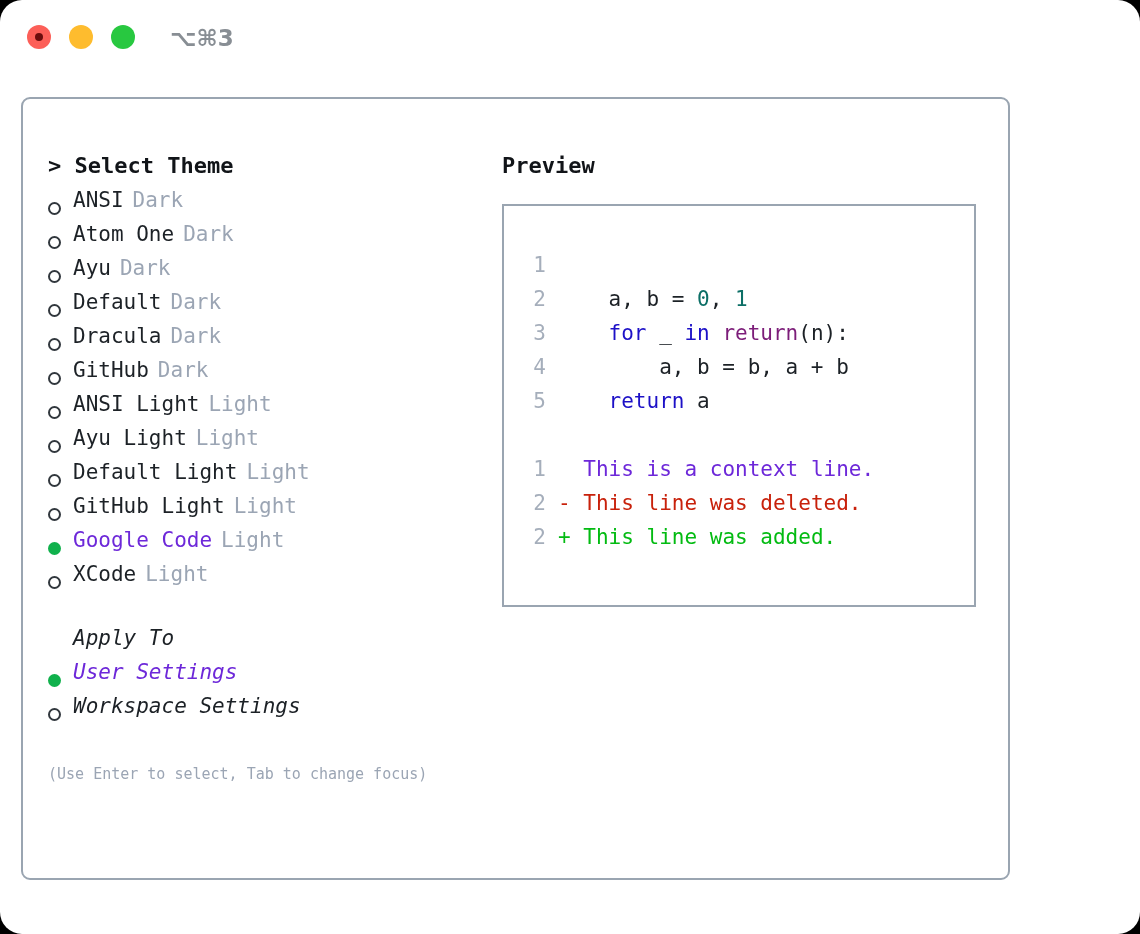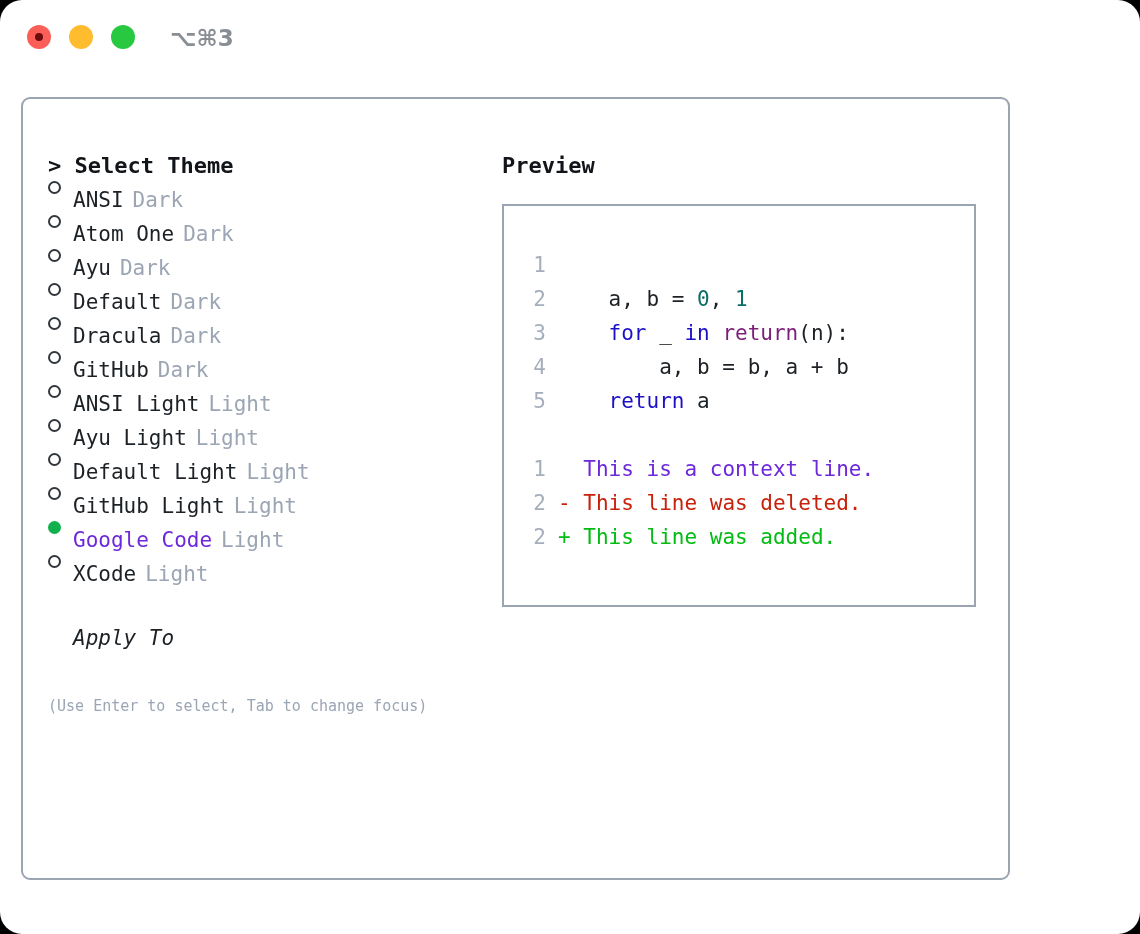--- a/index.html
+++ b/index.html
@@ -95,21 +95,21 @@
     line-height: 34px;
     white-space: pre;
   }
   #select-theme-heading {
     letter-spacing: 0px;
   }
 
   .theme-list { margin: 0; padding: 0; list-style: none; }
   .theme-row {
     display: flex;
-    align-items: flex-start;
+    align-items: flex-end;
     height: 34px;
     line-height: 34px;
     font-size: 21px;
     white-space: pre;
   }
   .bullet {
     display: inline-block;
     width: 13px; height: 13px;
     border-radius: 50%;
     margin-right: 12px;
@@ -231,20 +231,24 @@
           <li class="theme-row"><span class="bullet bullet-empty"></span><span class="theme-name">ANSI Light</span><span class="theme-variant">Light</span></li>
           <li class="theme-row"><span class="bullet bullet-empty"></span><span class="theme-name">Ayu Light</span><span class="theme-variant">Light</span></li>
           <li class="theme-row"><span class="bullet bullet-empty"></span><span class="theme-name">Default Light</span><span class="theme-variant">Light</span></li>
           <li class="theme-row"><span class="bullet bullet-empty"></span><span class="theme-name">GitHub Light</span><span class="theme-variant">Light</span></li>
           <li class="theme-row selected"><span class="bullet bullet-filled"></span><span class="theme-name">Google Code</span><span class="theme-variant">Light</span></li>
           <li class="theme-row"><span class="bullet bullet-empty"></span><span class="theme-name">XCode</span><span class="theme-variant">Light</span></li>
         </ul>
 
       <div id="apply-to-block">
         <div id="apply-to-heading">Apply To</div>
+        <ul class="theme-list" id="apply-to-list">
+            <li class="theme-row selected"><span class="bullet bullet-filled"></span><span class="theme-name">User Settings</span></li>
+            <li class="theme-row"><span class="bullet bullet-empty"></span><span class="theme-name">Workspace Settings</span></li>
+          </ul>
       </div>
 
       <div id="hint-text">(Use Enter to select, Tab to change focus)</div>
     </div>
 
     <div id="preview-column">
       <div id="preview-heading">Preview</div>
       <div id="code-box">
         <div id="code-lines">
             <div class="code-line"><span class="ln">1</span></div>

